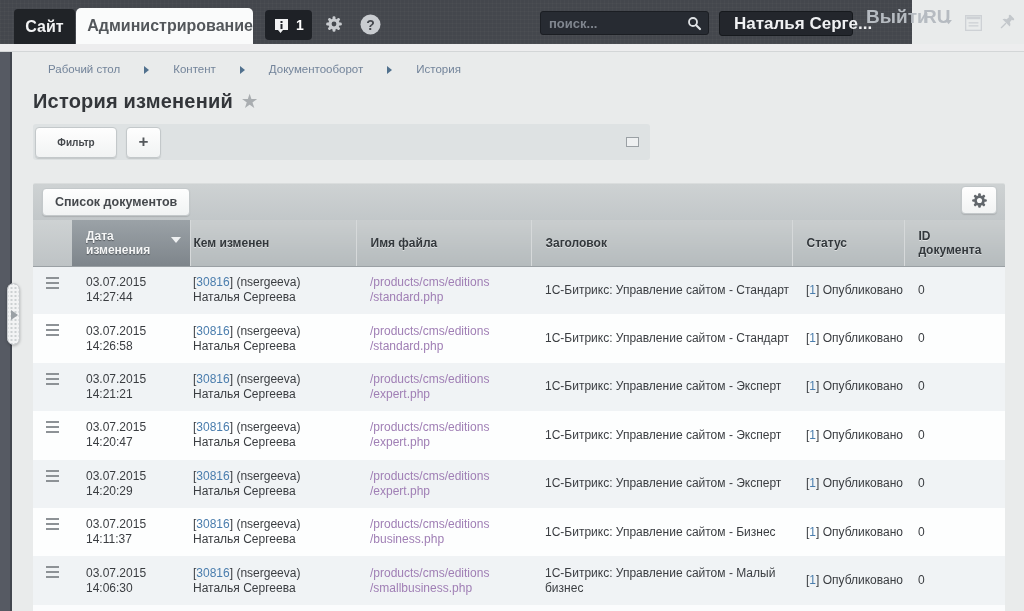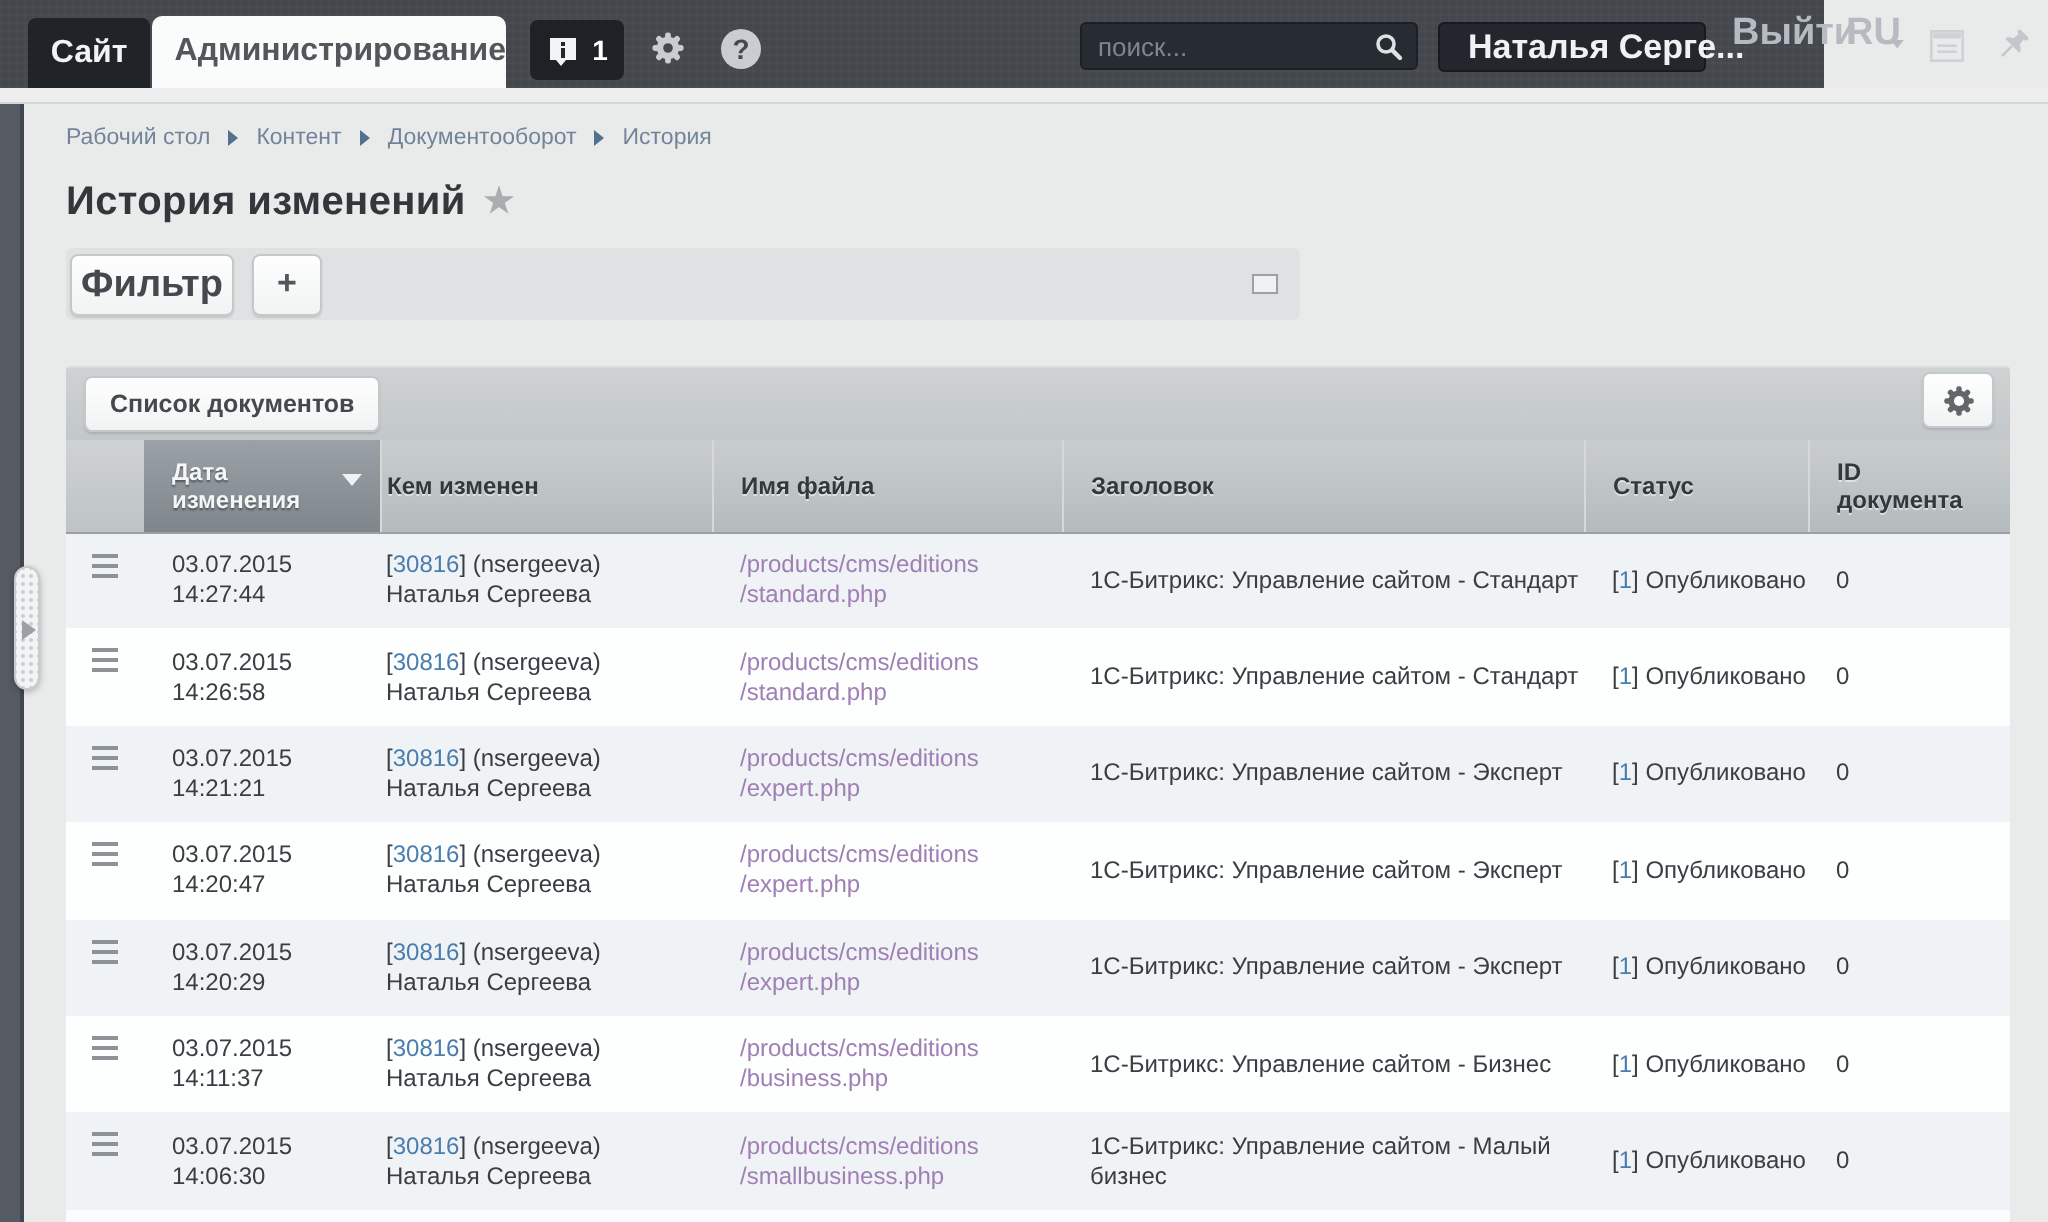--- a/index.html
+++ b/index.html
@@ -18,21 +18,21 @@
     text-align:center; line-height:35px; }
   .tab-admin { position:absolute; left:76px; top:8px; width:177px; height:36px;
     background:#fafbfb; border-radius:5px 5px 0 0; color:#53575b; font-size:16px; font-weight:bold;
     text-align:right; line-height:36px; }
   .btn-notif { position:absolute; left:265px; top:10px; width:47px; height:30px;
     background:#1e2126; border-radius:4px; display:flex; align-items:center; justify-content:center; gap:6px; }
   .btn-notif .num { color:#fff; font-size:14px; font-weight:bold; }
   .ico-gear-top { position:absolute; left:325px; top:15px; }
   .ico-help { position:absolute; left:360px; top:14px; }
   .searchbox { position:absolute; left:540px; top:11px; width:169px; height:24px;
-    background:#272b32; border:1px solid #1b1e23; border-radius:3px; }
+    background:#272b32; border:1px solid #1b1e23; border-radius:3px;font-weight:bold; }
   .searchbox .ph { position:absolute; left:8px; top:4px; color:#80868f; font-size:13px; }
   .searchbox svg { position:absolute; right:6px; top:4px; }
   .btn-user { position:absolute; left:719px; top:11px; width:134px; height:25px;
     background:#23262c; border:1px solid #16191d; border-radius:3px; display:flex; align-items:center; }
   .btn-user .nm { color:#f0f1f3; font-size:17px; font-weight:bold; margin-left:6px; white-space:nowrap; }
   .top-link { position:absolute; top:6px; color:#b6bbc1; font-size:19px; font-weight:bold; }
   .ico-kbd { position:absolute; left:965px; top:15px; }
   .ico-pin { position:absolute; left:996px; top:13px; }
 
   
@@ -41,35 +41,35 @@
   .topline { position:absolute; left:0; top:44px; width:1024px; height:8px; background:#ededee;
     border-bottom:1px solid #d3d6d7; }
   .handle { position:absolute; left:7px; top:283px; width:13px; height:62px; background-color:#f2f3f4;
     background-image:radial-gradient(circle, #ccd0d2 0.9px, transparent 1.1px); background-size:4px 4px; background-position:1.5px 2px;
     border:1px solid #c9cccf; border-radius:7px; box-shadow:0 1px 3px rgba(0,0,0,0.25); }
   .handle:before { content:""; position:absolute; left:3px; top:26px;
     border-left:7px solid #9aa0a5; border-top:5px solid transparent; border-bottom:5px solid transparent; }
 
   
   .crumbs { position:absolute; left:33px; top:63px; font-size:11.5px; color:#73849a; }
-  .crumbs span { margin:0; }
+  .crumbs span { margin:15px; }
   .crumbs .sep { display:inline-block; margin:0 9px; width:0; height:0;
     border-left:5px solid #51718e; border-top:4px solid transparent; border-bottom:4px solid transparent;
     vertical-align:middle; }
   h1 { position:absolute; left:33px; top:90px; font-size:20px; font-weight:bold; color:#33363a;
     letter-spacing:0.2px; }
   h1 .star { color:#a9adb0; font-size:17px; margin-left:9px; vertical-align:1px; }
 
   
   .filterbar { position:absolute; left:33px; top:124px; width:617px; height:36px;
     background:#dee2e3; border-radius:3px; }
   .btn { background:linear-gradient(#fefefe,#f1f3f3); border:1px solid #c3c8ca; border-radius:4px;
     box-shadow:0 1px 1px rgba(0,0,0,0.12); color:#45494d; font-weight:bold;
     font-family:"Liberation Sans", sans-serif; }
-  .btn-filter { position:absolute; left:2px; top:3px; width:82px; height:31px; font-size:19px;
+  .btn-filter { position:absolute; left:2px; top:3px; width:82px; height:31px; font-size:10px;
     text-align:center; line-height:29px; }
   .btn-plus { position:absolute; left:93px; top:3px; width:35px; height:31px; font-size:17px;
     text-align:center; line-height:28px; color:#54585c; }
   .sq-ico { position:absolute; right:11px; top:13px; width:13px; height:10px;
     border:1px solid #9aa0a4; background:#eef0f1; }
 
   
   .grid { position:absolute; left:33px; top:183px; width:972px; }
   .gridtabs { position:relative; height:37px; background:linear-gradient(#ced2d3,#c2c7c9);
     border-radius:2px 2px 0 0; border-top:1px solid #dadddd; }

